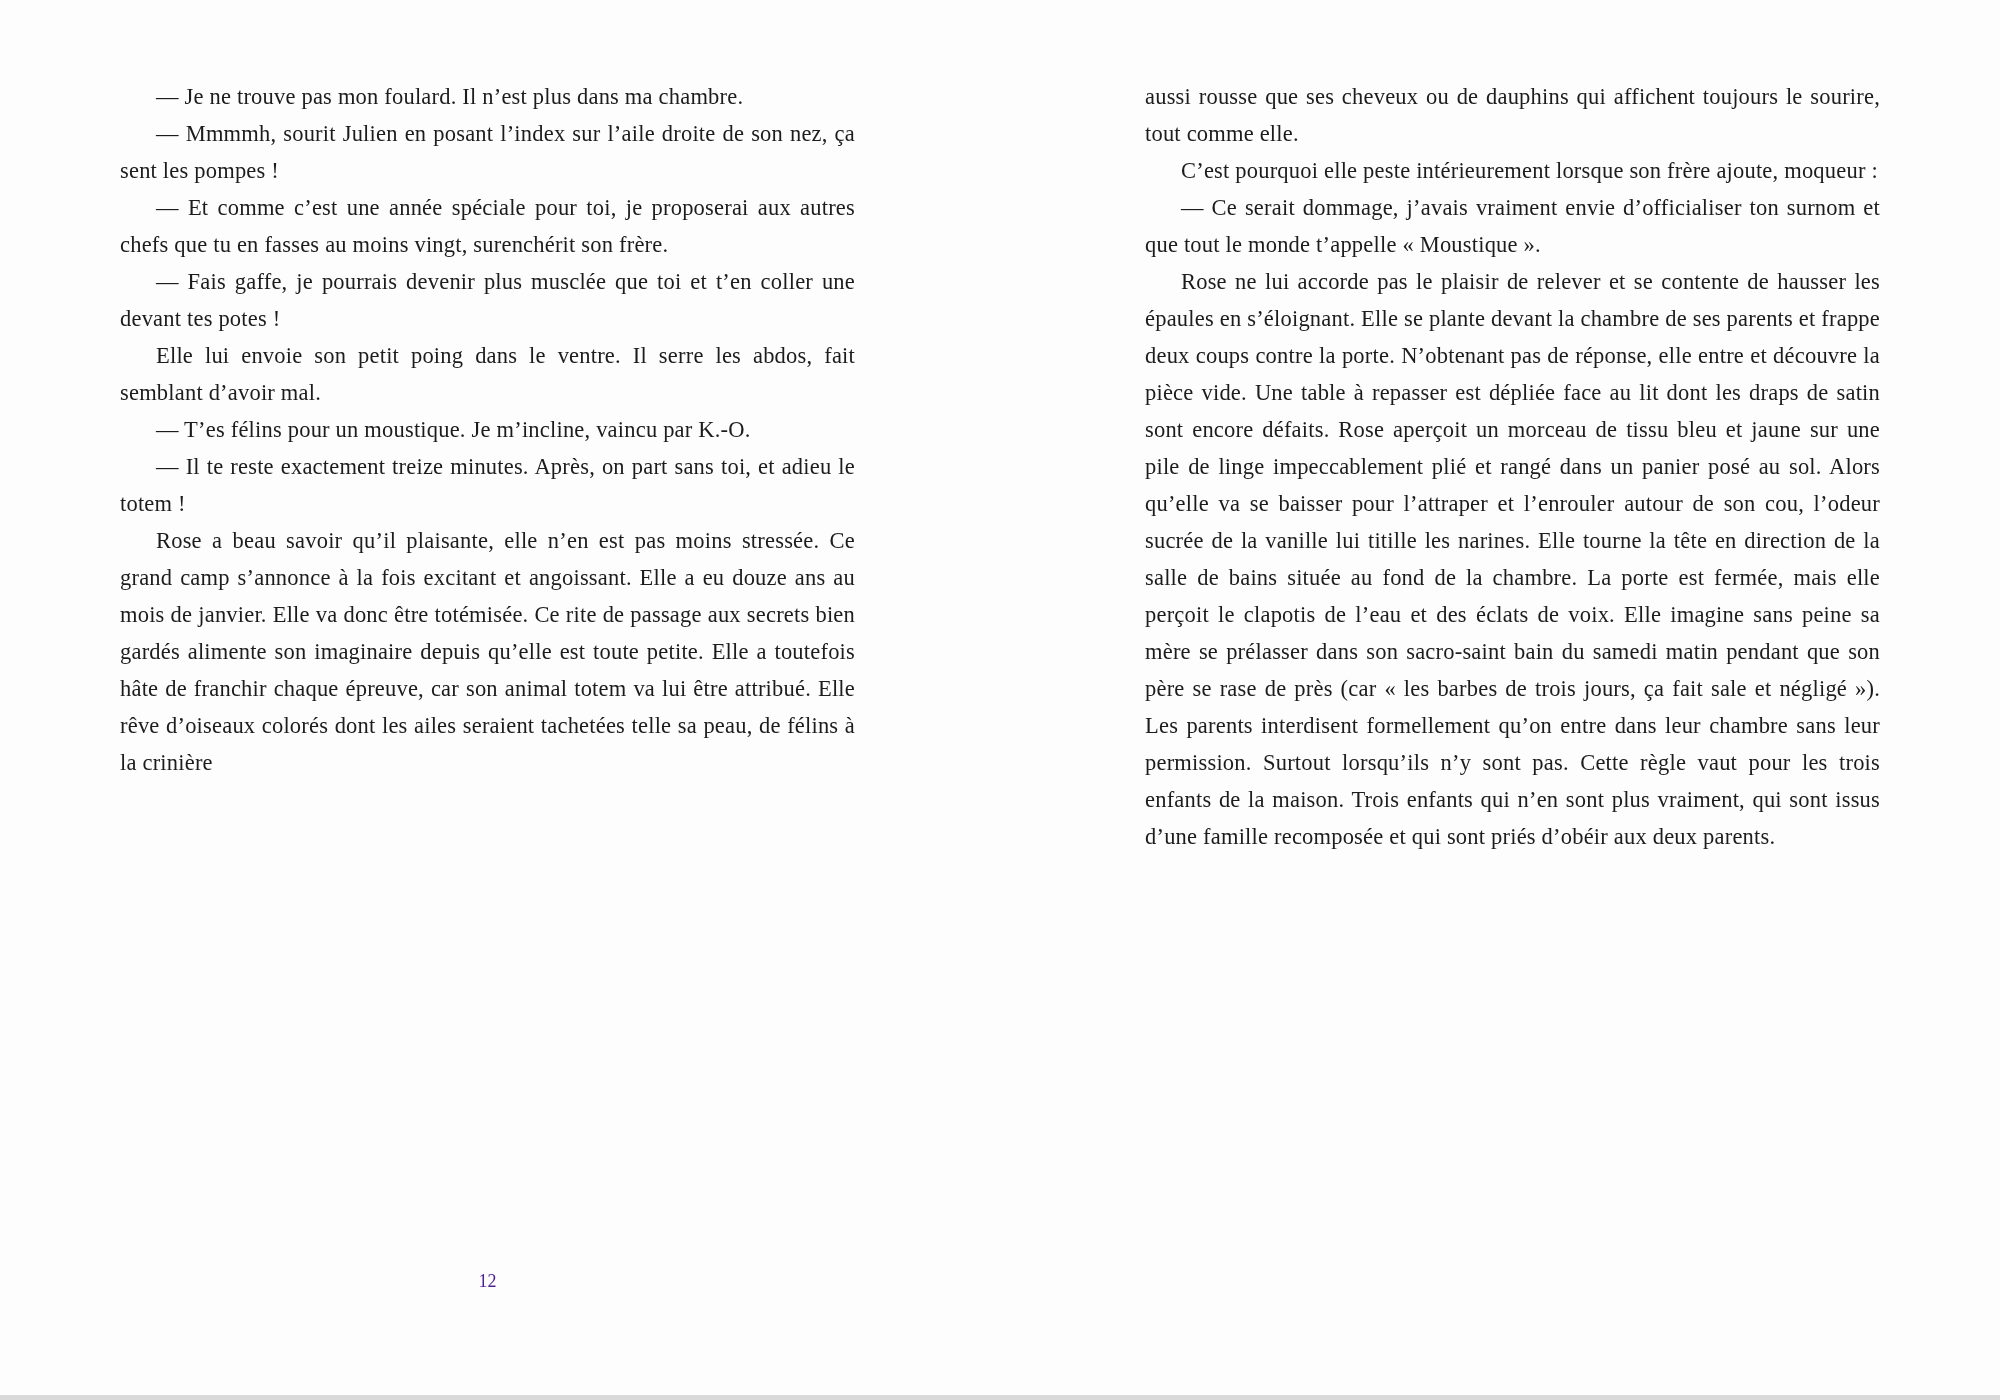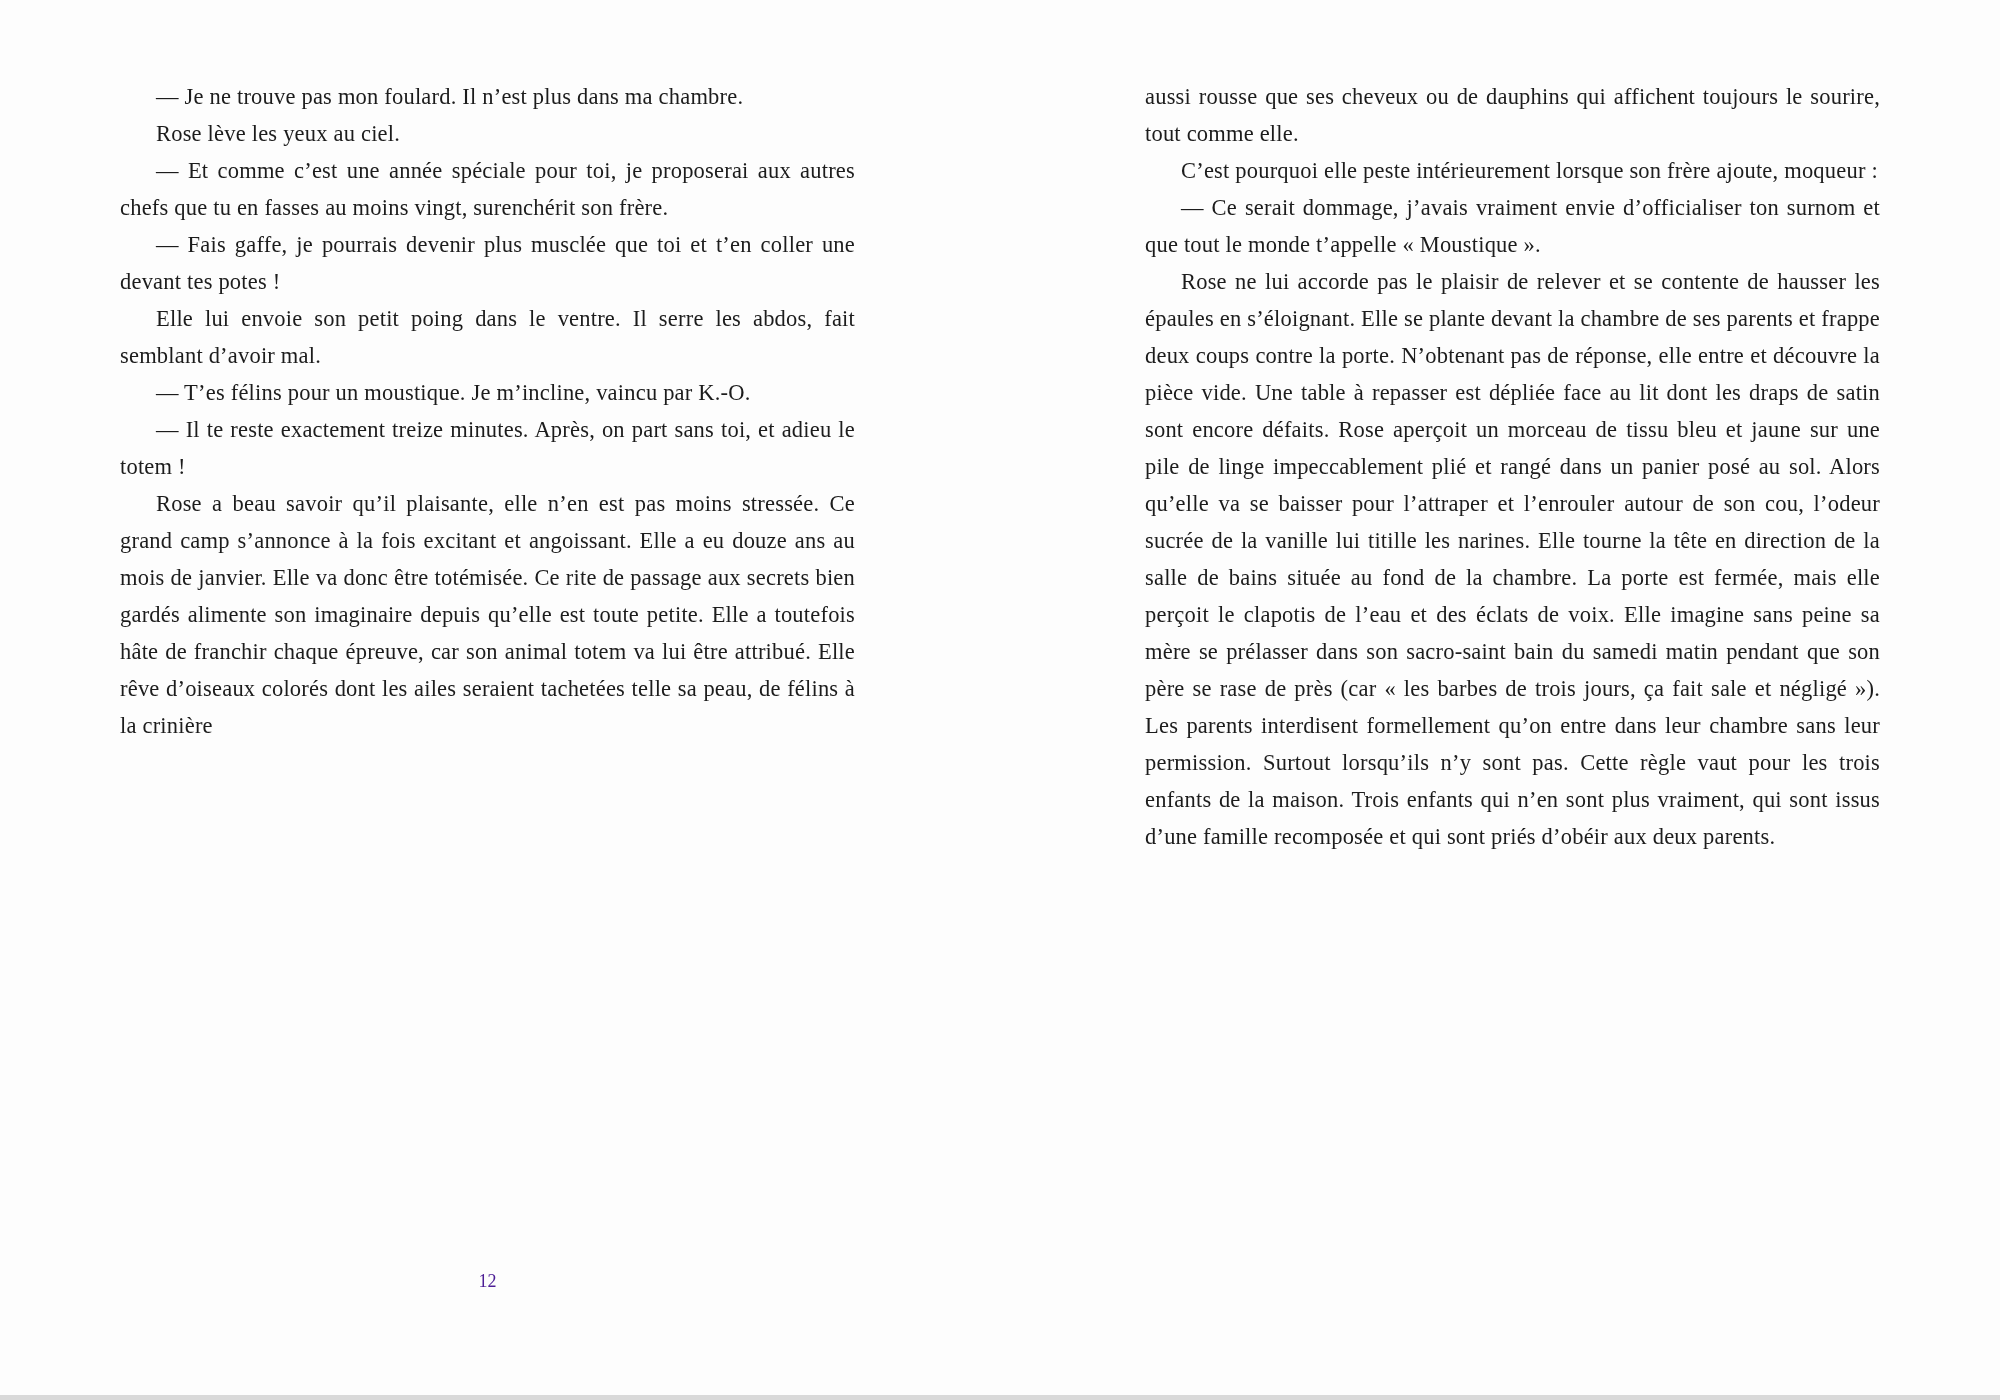--- a/index.html
+++ b/index.html
@@ -66,21 +66,21 @@
   }
 </style>
 </head>
 <body>
 
 <div class="spread">
 
   <section class="page page-left">
     <div class="page-text">
         <p>— Je ne trouve pas mon foulard. Il n’est plus dans ma chambre.</p>
-        <p>Rose lève les yeux au ciel.</p>
+        <p>— Mmmmh, sourit Julien en posant l’index sur l’aile droite de son nez, ça sent les pompes !</p>
         <p>— Et comme c’est une année spéciale pour toi, je proposerai aux autres chefs que tu en fasses au moins vingt, surenchérit son frère.</p>
         <p>— Fais gaffe, je pourrais devenir plus musclée que toi et t’en coller une devant tes potes !</p>
         <p>Elle lui envoie son petit poing dans le ventre. Il serre les abdos, fait semblant d’avoir mal.</p>
         <p>— T’es félins pour un moustique. Je m’incline, vaincu par K.-O.</p>
         <p>— Il te reste exactement treize minutes. Après, on part sans toi, et adieu le totem !</p>
         <p>Rose a beau savoir qu’il plaisante, elle n’en est pas moins stressée. Ce grand camp s’annonce à la fois excitant et angoissant. Elle a eu douze ans au mois de janvier. Elle va donc être totémisée. Ce rite de passage aux secrets bien gardés alimente son imaginaire depuis qu’elle est toute petite. Elle a toutefois hâte de franchir chaque épreuve, car son animal totem va lui être attribué. Elle rêve d’oiseaux colorés dont les ailes seraient tachetées telle sa peau, de félins à la crinière</p>
       </div>
     <div class="page-number">12</div>
   </section>
 

